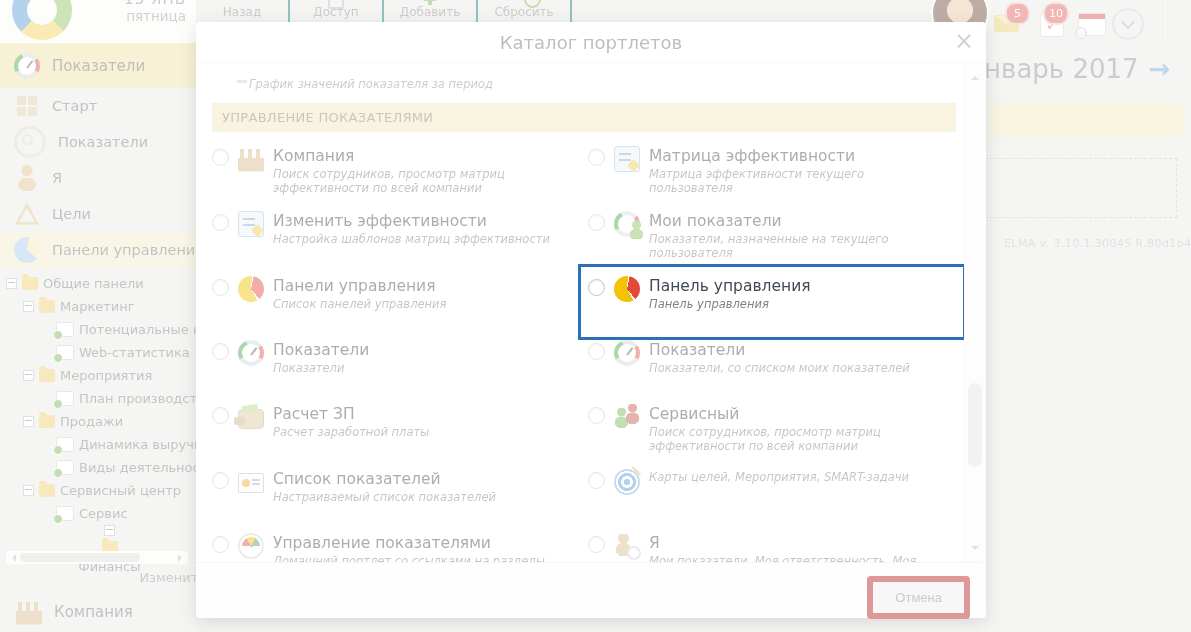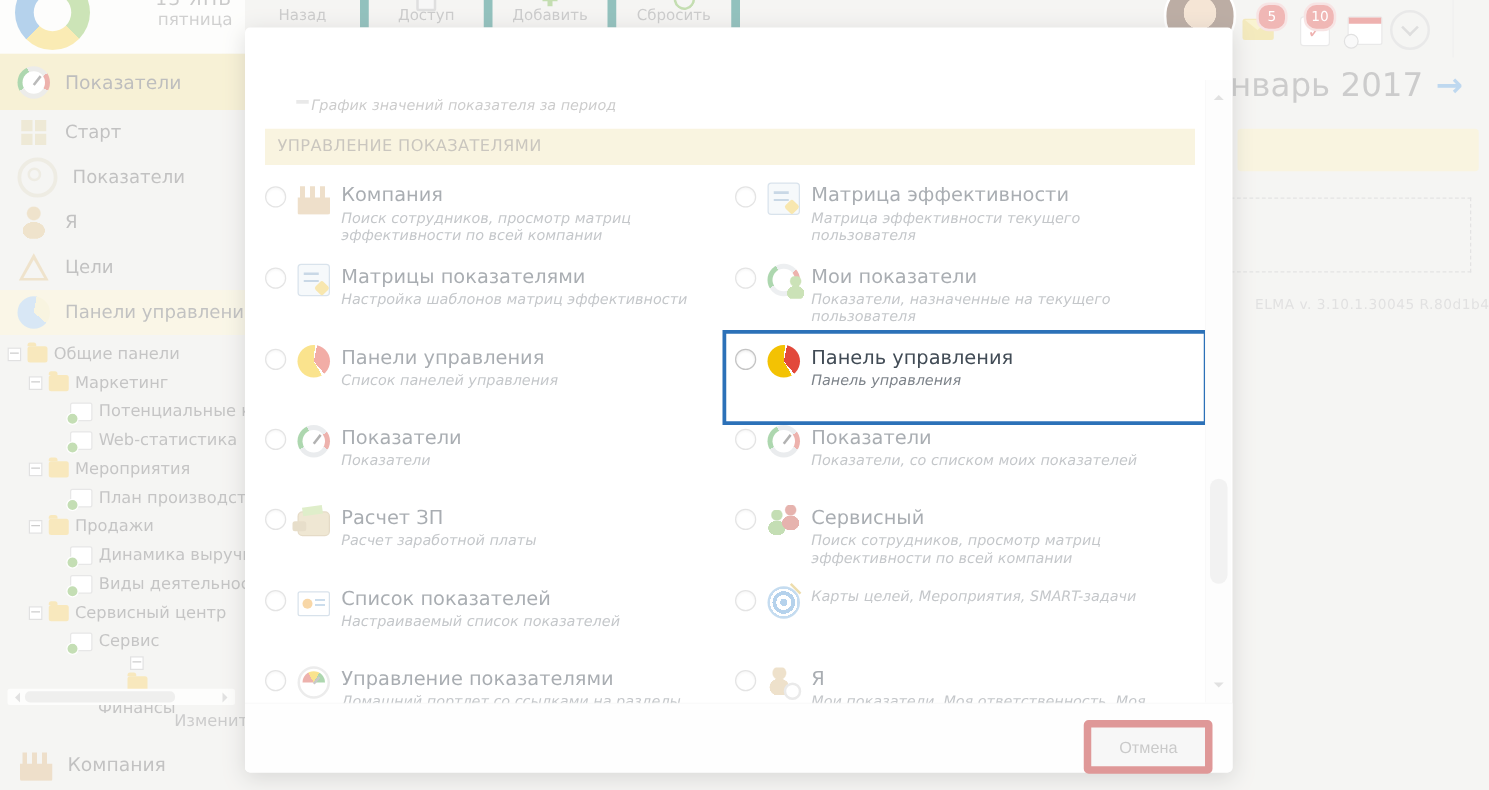--- a/index.html
+++ b/index.html
@@ -11,21 +11,21 @@
   .logo{position:absolute;left:12px;top:-20px;width:60px;height:60px;border-radius:50%;
     background:conic-gradient(from -45deg,#e25549 0 90deg,#8fc35f 90deg 180deg,#f3d35a 180deg 270deg,#5b9bd5 270deg 360deg)}
   .logo::before{content:"";position:absolute;inset:15px;border-radius:50%;background:#fbfbf8}
   .date{position:absolute;right:10px;top:-9px;text-align:right;color:#8a8a8a;line-height:17px;white-space:nowrap}
   .date .d1{font-size:15px;letter-spacing:1px}
   .date .d2{font-size:13.5px;color:#979797}
 
   
   .toolbar{position:absolute;left:196px;top:0;height:22px;display:flex}
   .tb-btn{position:relative;width:92px;height:22px;display:flex;align-items:flex-end;justify-content:center;
-    border-right:7px solid #0f766e;cursor:pointer}
+    border-right:2px solid #0f766e;cursor:pointer}
   .tb-label{font-size:12px;color:#8f8f8f;padding-bottom:3px}
   .tb-ico{position:absolute;left:50%;transform:translateX(-50%)}
   .tb-access{top:-5px;width:12px;height:10px;border:2px solid #b8b8b8;border-radius:2px;background:#eee}
   .tb-add{top:-8px;width:4px;height:13px;background:#7cb553}
   .tb-add::before{content:"";position:absolute;left:-4px;top:5px;width:12px;height:4px;background:#7cb553}
   .tb-reset{top:-9px;width:13px;height:13px;border:2px solid #7cb553;border-radius:50%;border-top-color:transparent;transform:rotate(35deg)}
 
   
   .avatar{position:absolute;left:931px;top:-16px;width:54px;height:54px;border-radius:50%;border:2px solid #fff;
     background:radial-gradient(circle at 50% 45%,#e9c6a3 0 32%,#6b4a36 33% 100%)}
@@ -300,20 +300,24 @@
       <span class="hs-right"></span>
     </div>
     <div class="edit-link">Изменить</div>
     <div class="side-company">
       <span class="pi pi-company"></span>
       <span>Компания</span>
     </div>
   </div>
 
   <div class="modal">
+    <div class="modal-header">
+      <div class="modal-title">Каталог портлетов</div>
+      <div class="modal-close">×</div>
+    </div>
     <div class="modal-body">
       <div class="partial-item">
         <span class="partial-dash"></span>
         <div class="desc">График значений показателя за период</div>
       </div>
       <div class="section-band">УПРАВЛЕНИЕ ПОКАЗАТЕЛЯМИ</div>
       <div class="portlet-grid">
 
       <div class="portlet-item">
             <span class="radio"></span>
@@ -328,21 +332,21 @@
             <span class="pi pi-matrix"></span>
             <span class="pt-text">
               <div class="pt-title">Матрица эффективности</div>
               <div class="pt-desc">Матрица эффективности текущего пользователя</div>
             </span>
           </div>
           <div class="portlet-item">
             <span class="radio"></span>
             <span class="pi pi-matrix"></span>
             <span class="pt-text">
-              <div class="pt-title">Матрицы показателями</div>
+              <div class="pt-title">Изменить эффективности</div>
               <div class="pt-desc">Настройка шаблонов матриц эффективности</div>
             </span>
           </div>
           <div class="portlet-item">
             <span class="radio"></span>
             <span class="pi pi-gauge-person"></span>
             <span class="pt-text">
               <div class="pt-title">Мои показатели</div>
               <div class="pt-desc">Показатели, назначенные на текущего пользователя</div>
             </span>

